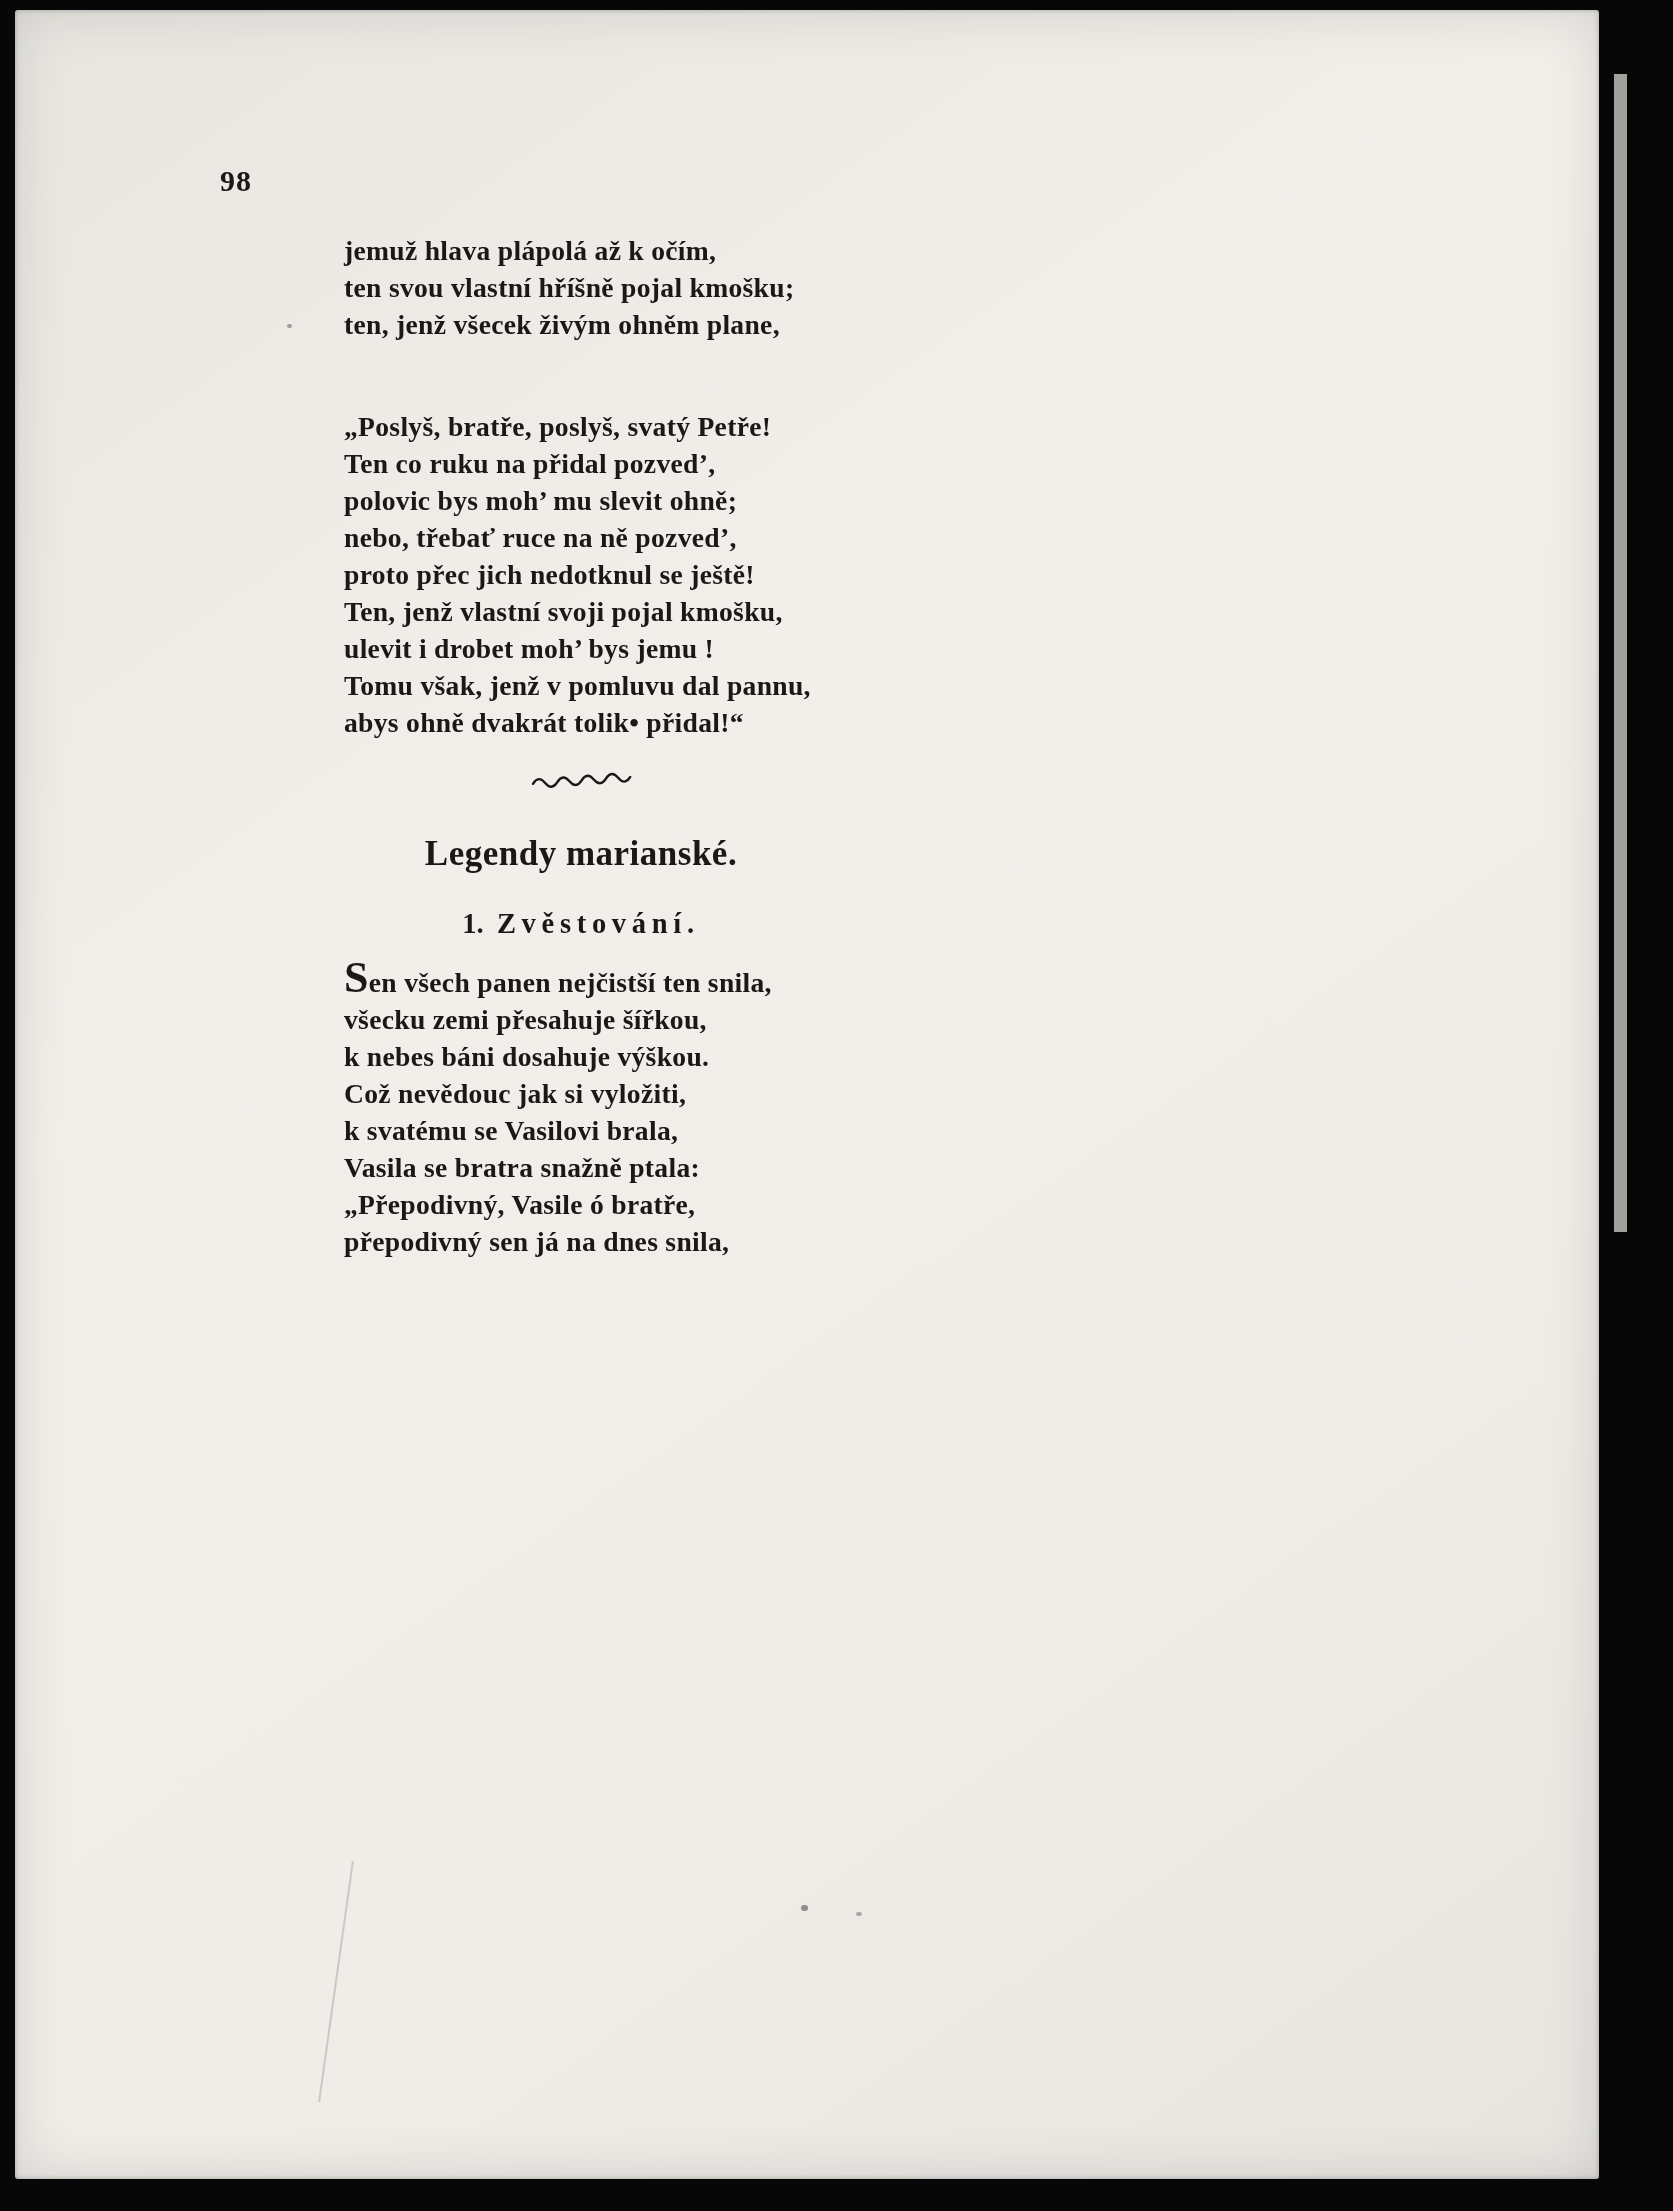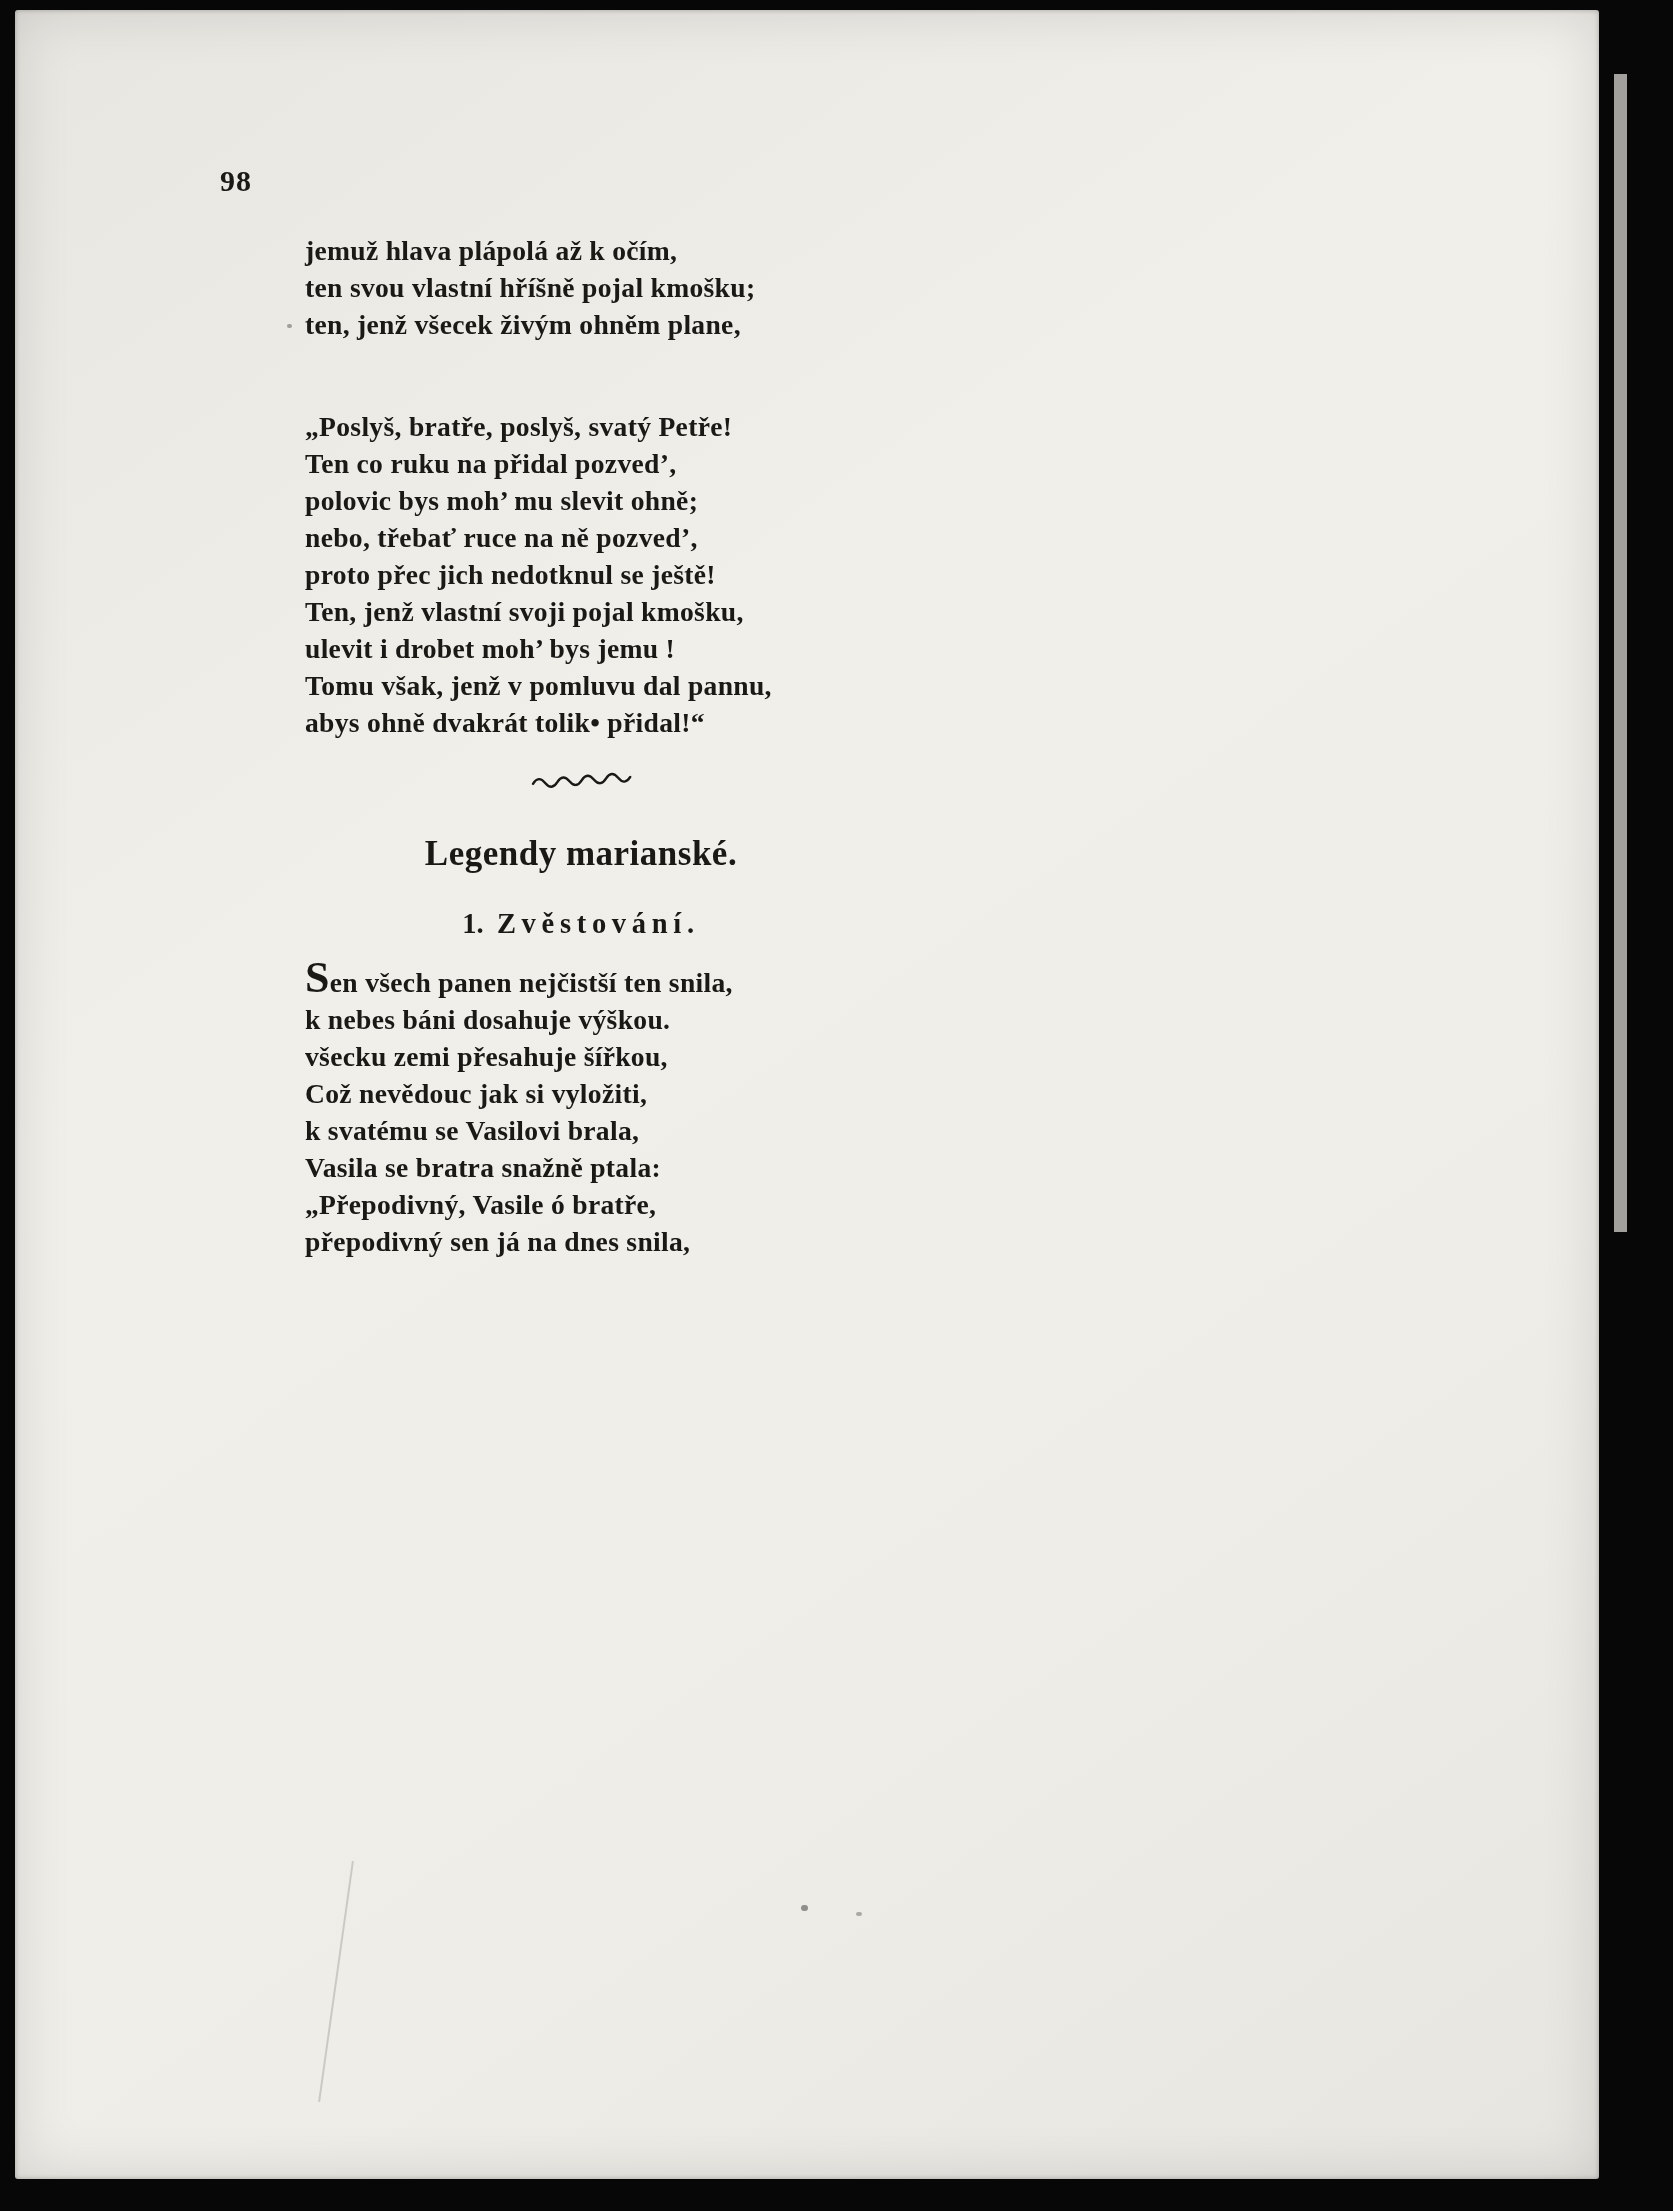--- a/index.html
+++ b/index.html
@@ -38,20 +38,21 @@
     left: 290px;
     width: 552px;
   }
 
   .stanza .line {
     font-size: 27.6px;
     line-height: 37px;
     font-weight: 700;
     letter-spacing: 0.3px;
     white-space: nowrap;
+    margin-left: 39px;
   }
 
   #stanza1 { top: 222px; }
   #stanza2 { top: 398px; }
   #stanza3 { top: 951px; }
 
   
   #stanza3 .line:first-child::first-letter {
     font-size: 44px;
     line-height: 0.75;
@@ -143,22 +144,22 @@
   </div>
 
   <div class="text-column section-heading" style="position:absolute;">Legendy marianské.</div>
 
   <div class="text-column section-subheading" style="position:absolute;">
     <span>1.</span><span class="spaced">Zvěstování.</span>
   </div>
 
   <div class="text-column stanza" id="stanza3" style="position:absolute;">
     <div class="line">Sen všech panen nejčistší ten snila,</div>
+    <div class="line">všecku zemi přesahuje šířkou,</div>
     <div class="line">k nebes báni dosahuje výškou.</div>
-    <div class="line">všecku zemi přesahuje šířkou,</div>
     <div class="line">Což nevědouc jak si vyložiti,</div>
     <div class="line">k svatému se Vasilovi brala,</div>
     <div class="line">Vasila se bratra snažně ptala:</div>
     <div class="line">„Přepodivný, Vasile ó bratře,</div>
     <div class="line">přepodivný sen já na dnes snila,</div>
   </div>
 
   <div class="crease-line"></div>
   <div class="speckle s1"></div>
   <div class="speckle s2"></div>

